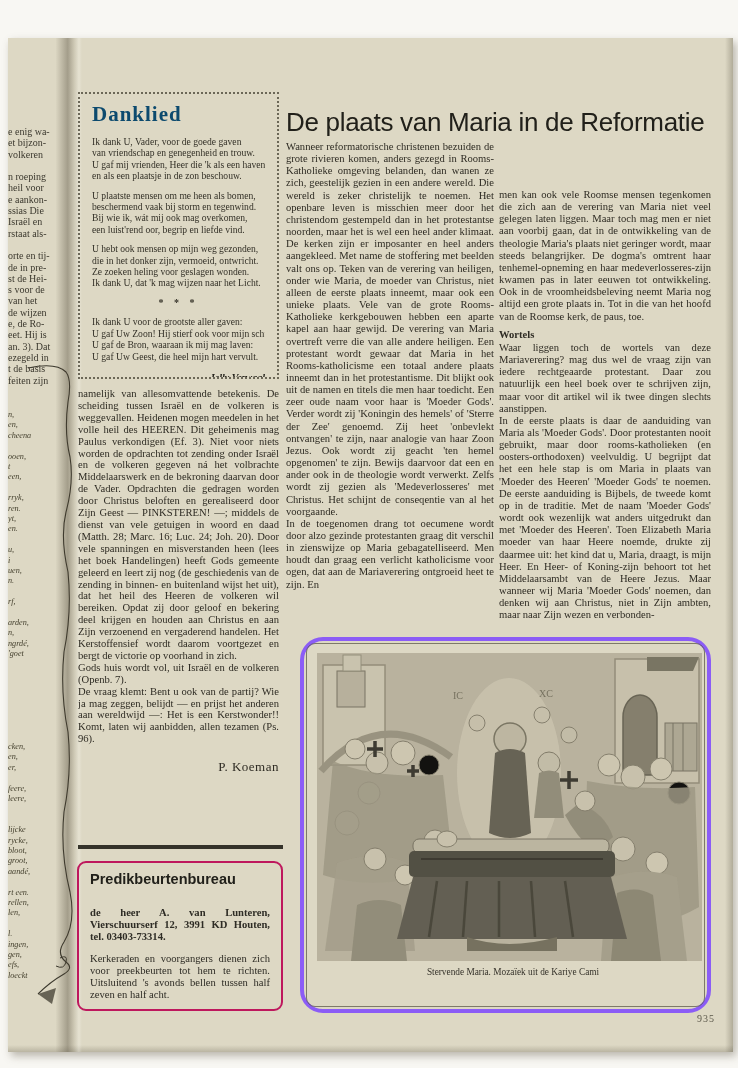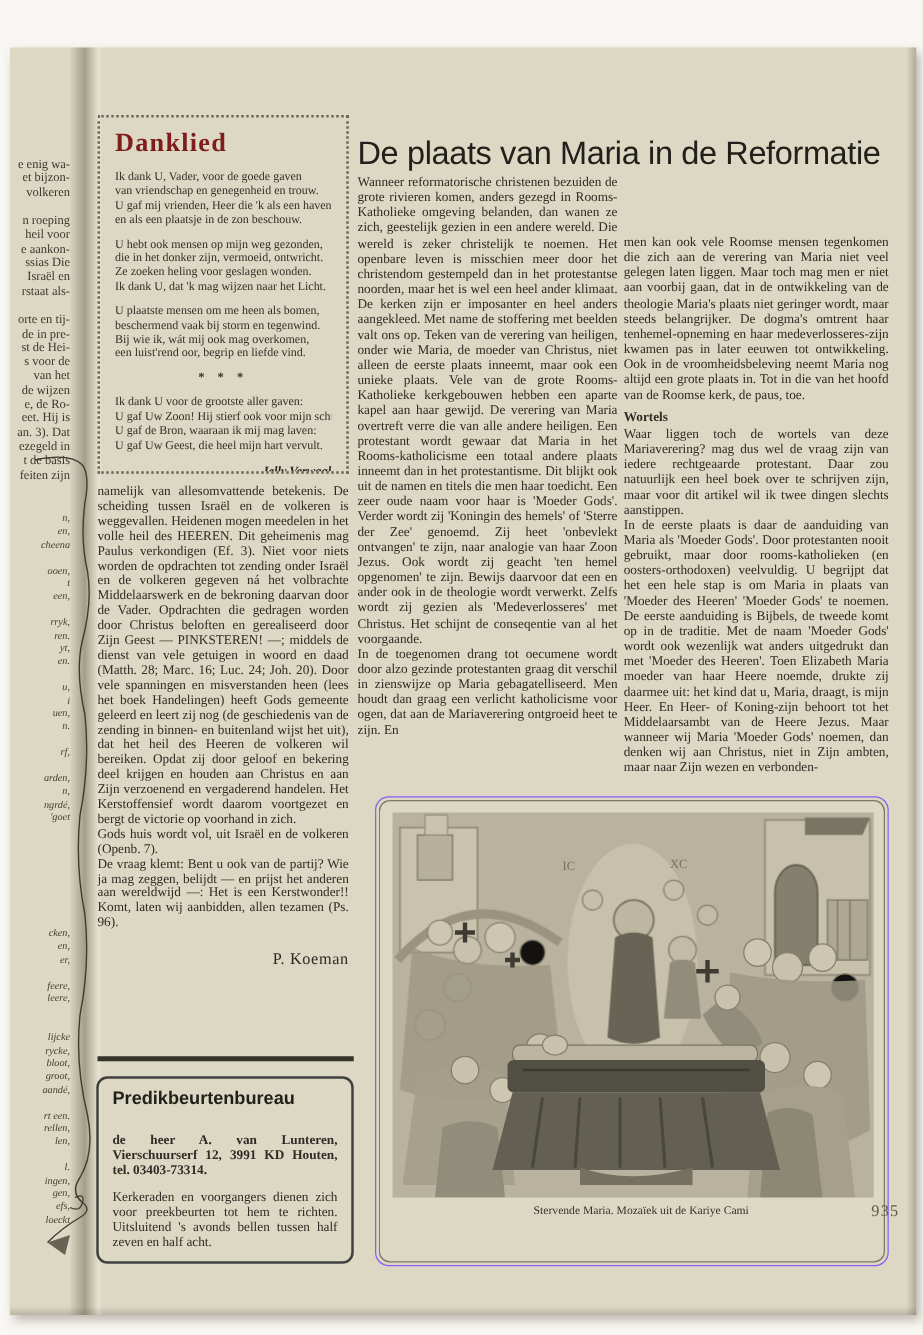--- a/index.html
+++ b/index.html
@@ -7,67 +7,67 @@
           font-family:"Liberation Serif", serif;color:#2e2c25;}
   .paper{position:absolute;left:8px;top:38px;width:725px;height:1014px;background:#ddd8c4;
          box-shadow:3px 4px 8px rgba(70,60,40,0.35);}
   .paper::after{content:'';position:absolute;right:0;top:0;bottom:0;width:8px;
          background:linear-gradient(90deg,transparent,rgba(60,55,40,0.28));}
   .paper::before{content:'';position:absolute;left:0;right:0;bottom:0;height:7px;
          background:linear-gradient(180deg,transparent,rgba(60,55,40,0.22));}
   .gutter{position:absolute;left:56px;top:38px;width:26px;height:1014px;
          background:linear-gradient(90deg,rgba(70,62,45,0.02),rgba(70,62,45,0.38) 45%,rgba(70,62,45,0.10) 70%,rgba(255,255,250,0.25) 88%,transparent);}
   
-  .edge-frags{position:absolute;left:8px;width:48px;text-align:right;font-size:10px;
+  .edge-frags{position:absolute;left:8px;width:48px;font-size:10px;
          color:#3b382e;line-height:11.3px;}
   .frag-line{min-height:11.3px;white-space:nowrap;overflow:hidden;}
   .gothic{font-style:italic;font-size:8.2px;line-height:10.4px;color:#45412f;}
   .gothic .frag-line{min-height:10.4px;}
   .torn-svg{position:absolute;left:26px;top:362px;}
   
   .danklied{position:absolute;left:78px;top:92px;width:201px;height:287px;box-sizing:border-box;
          border:2px dotted #6b6757;padding:8px 12px 6px 12px;overflow:hidden;}
-  .danklied-title{font-size:21px;letter-spacing:1px;color:#7f1d1d;margin:0 0 9px 0;font-weight:600;}
+  .danklied-title{font-size:21px;letter-spacing:1px;color:#0c4a6e;margin:0 0 9px 0;font-weight:600;}
   .poem{font-size:9.6px;line-height:11.4px;color:#333027;}
   .stanza{margin-bottom:8px;}
   .poem-line{min-height:11.4px;white-space:nowrap;overflow:hidden;}
   .poem-sep{text-align:center;font-weight:bold;letter-spacing:4px;font-size:10px;margin:4px 0 8px 0;}
   .poem-sig{text-align:right;font-weight:bold;font-style:italic;font-size:10px;margin-top:10px;color:#25231c;}
   
   .bodytext{font-size:10.6px;line-height:11.9px;text-align:justify;color:#2e2b23;}
   .bodytext p{margin:0;}
   
   .left-article{position:absolute;left:78px;top:388px;width:201px;height:410px;overflow:hidden;}
   .koeman{text-align:right;margin-top:16px !important;letter-spacing:0.5px;font-size:13px;}
   .heavy-rule{position:absolute;left:78px;top:845px;width:205px;height:4px;background:#35332a;}
   
   .predik{position:absolute;left:77px;top:861px;width:206px;height:150px;box-sizing:border-box;
-         border:2px solid #404040;border-radius:9px;padding:8px 11px;overflow:hidden;}
+         border:2px solid #be185d;border-radius:9px;padding:8px 11px;overflow:hidden;}
   .predik-title{font-family:"Liberation Sans", sans-serif;font-weight:bold;font-size:14.5px;
          color:#21201a;margin:0 0 5px 0;}
   .predik p{margin:0;font-size:10.6px;line-height:12px;text-align:justify;}
   .predik .addr{font-weight:bold;margin-top:20px;}
   .predik .body2{margin-top:10px;}
   
   .maria-title{position:absolute;left:286px;top:107px;font-family:"Liberation Sans", sans-serif;
          font-size:26px;letter-spacing:-0.3px;color:#21201a;white-space:nowrap;text-align:center;}
   .maria-col1{position:absolute;left:286px;top:141px;width:208px;height:492px;overflow:hidden;}
   .maria-col2{position:absolute;left:499px;top:141px;width:212px;height:492px;overflow:hidden;margin-top:48px;}
   .maria-col1{font-size:10.6px;line-height:12.15px;}
   .maria-col2{font-size:10.6px;line-height:12.15px;}
   .subhead{font-weight:bold;margin:6px 0 1px 0 !important;text-align:left;}
   
   .figure-box{position:absolute;left:300px;top:637px;width:411px;height:376px;box-sizing:border-box;
-         border:1px solid #8b5cf6;border-radius:11px;}
+         border:4px solid #8b5cf6;border-radius:23px;}
   .figure-box::after{content:'';position:absolute;inset:2px;border:1px solid rgba(92,89,75,0.75);
          border-radius:9px;pointer-events:none;}
   .mosaic{position:absolute;left:13px;top:12px;width:385px;height:308px;filter:blur(0.3px) sepia(0.12);}
   .fig-caption{position:absolute;left:15px;right:0;top:326px;text-align:center;font-size:9.3px;
          line-height:11.6px;color:#35322a;}
-  .page-num{position:absolute;left:697px;top:961px;font-size:13px;color:#5b584a;letter-spacing:1px;}
+  .page-num{position:absolute;left:697px;top:1013px;font-size:10px;color:#5b584a;letter-spacing:1px;}
 </style>
 </head>
 <body>
 
 <div class="screen">
 
   <div class="paper"></div>
 
   <div class="edge-frags" style="top:126px">
       <div class="frag-line">e enig wa-</div>
@@ -161,30 +161,30 @@
   <div class="danklied">
     <div class="danklied-title">Danklied</div>
     <div class="poem">
       <div class="stanza">
           <div class="poem-line">Ik dank U, Vader, voor de goede gaven</div>
           <div class="poem-line">van vriendschap en genegenheid en trouw.</div>
           <div class="poem-line">U gaf mij vrienden, Heer die 'k als een haven</div>
           <div class="poem-line">en als een plaatsje in de zon beschouw.</div>
         </div>
       <div class="stanza">
+          <div class="poem-line">U plaatste mensen om me heen als bomen,</div>
+          <div class="poem-line">beschermend vaak bij storm en tegenwind.</div>
+          <div class="poem-line">Bij wie ik, wát mij ook mag overkomen,</div>
+          <div class="poem-line">een luist'rend oor, begrip en liefde vind.</div>
+        </div>
+      <div class="stanza">
           <div class="poem-line">U hebt ook mensen op mijn weg gezonden,</div>
           <div class="poem-line">die in het donker zijn, vermoeid, ontwricht.</div>
           <div class="poem-line">Ze zoeken heling voor geslagen wonden.</div>
           <div class="poem-line">Ik dank U, dat 'k mag wijzen naar het Licht.</div>
-        </div>
-      <div class="stanza">
-          <div class="poem-line">U plaatste mensen om me heen als bomen,</div>
-          <div class="poem-line">beschermend vaak bij storm en tegenwind.</div>
-          <div class="poem-line">Bij wie ik, wát mij ook mag overkomen,</div>
-          <div class="poem-line">een luist'rend oor, begrip en liefde vind.</div>
         </div>
       <div class="poem-sep">* * *</div>
       <div class="stanza">
           <div class="poem-line">Ik dank U voor de grootste aller gaven:</div>
           <div class="poem-line">U gaf Uw Zoon! Hij stierf ook voor mijn schuld!</div>
           <div class="poem-line">U gaf de Bron, waaraan ik mij mag laven:</div>
           <div class="poem-line">U gaf Uw Geest, die heel mijn hart vervult.</div>
         </div>
       <div class="poem-sig">Jelly Verwaal</div>
     </div>

